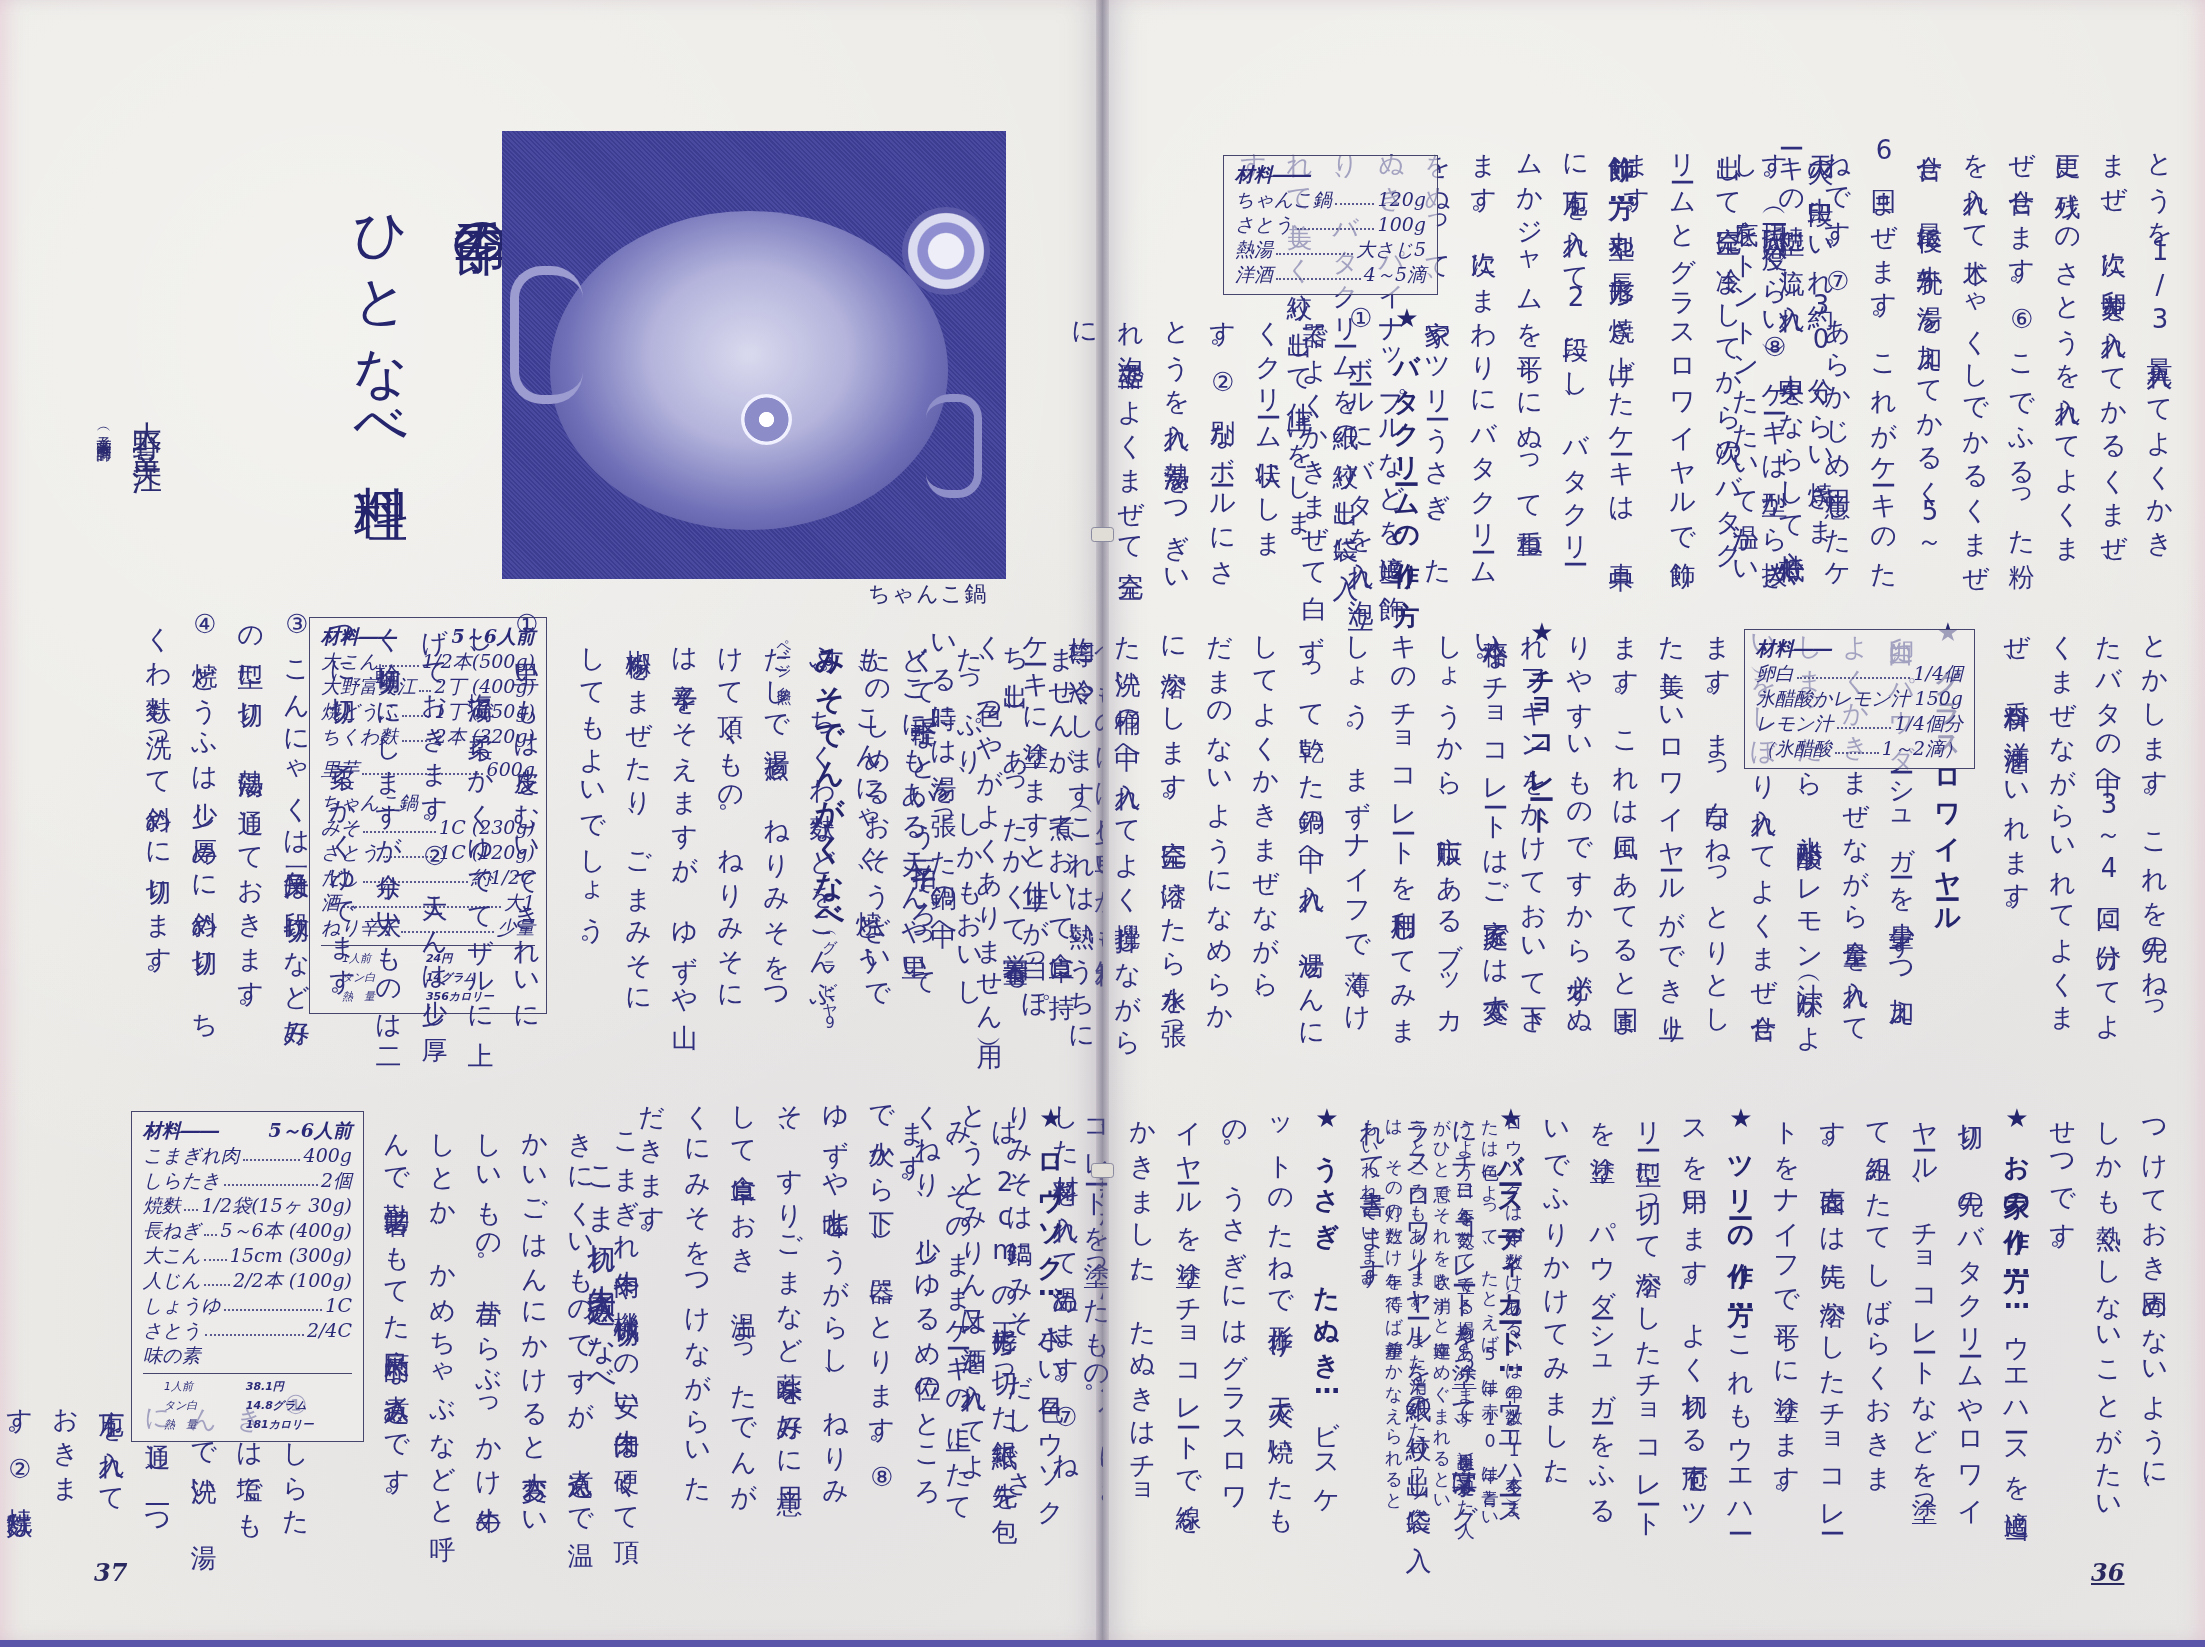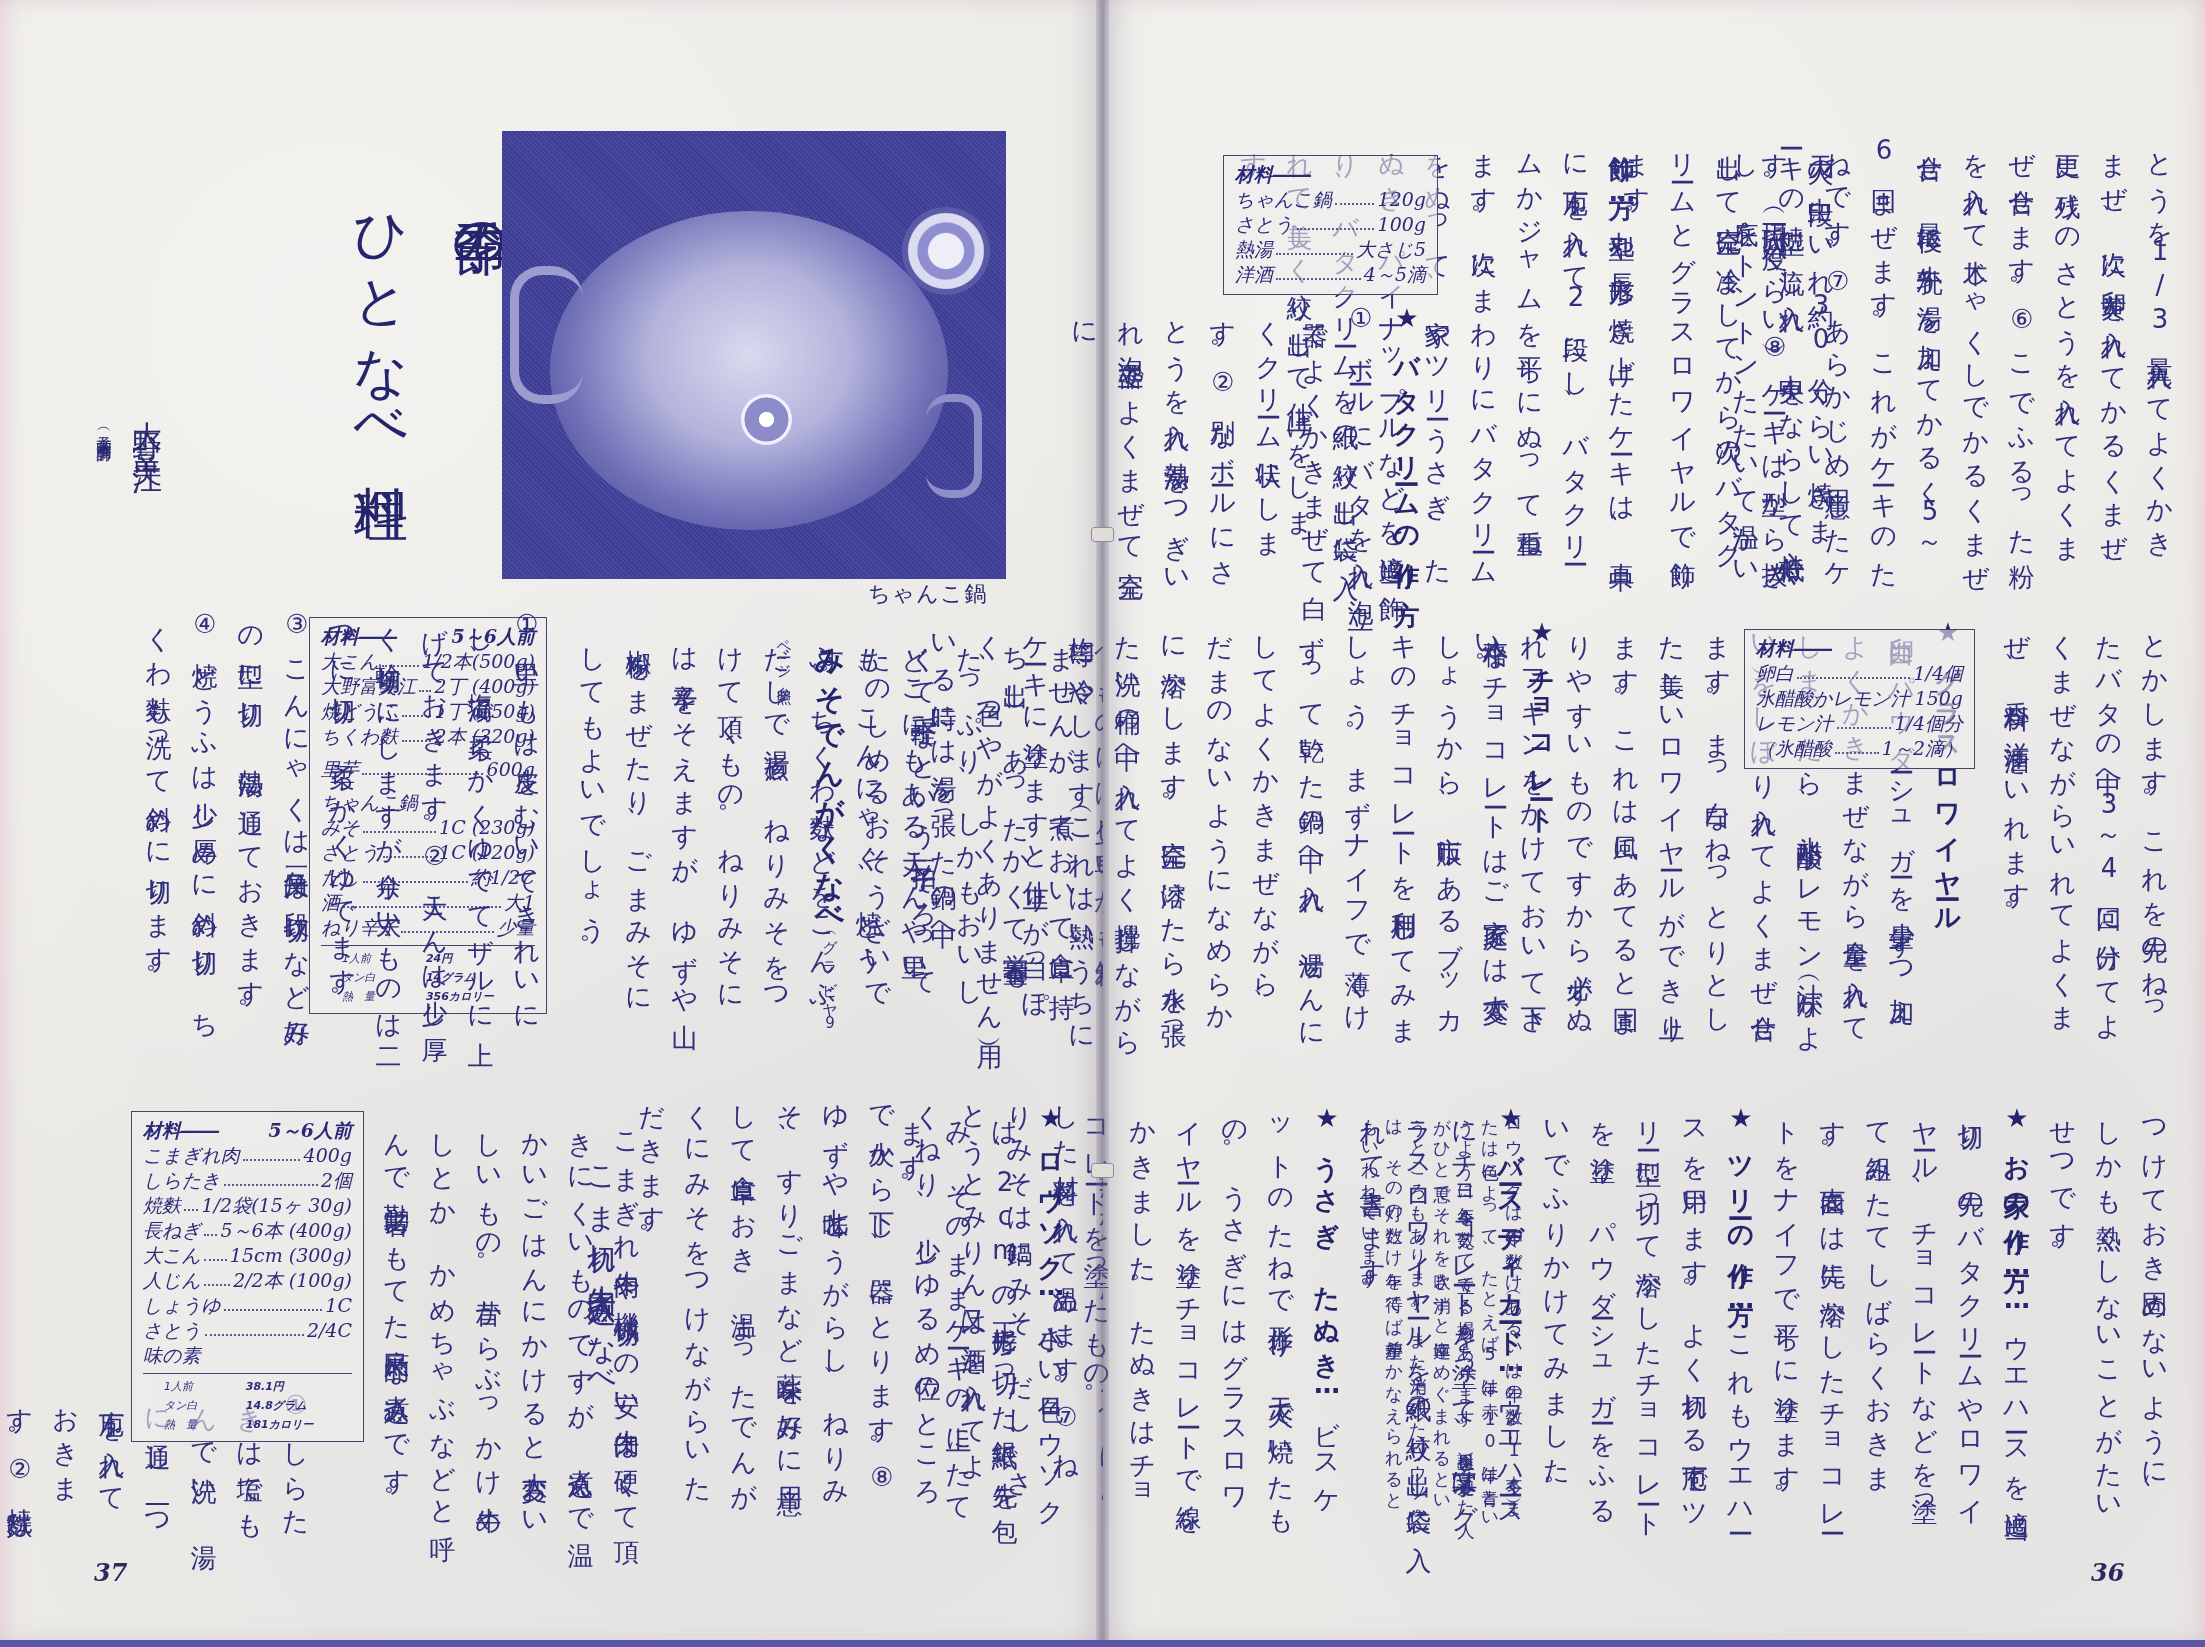--- a/index.html
+++ b/index.html
@@ -317,20 +317,20 @@
     <div class="vcol" style="left:446px; top:1103px; height:430px; width:629px;">
       <span>つけておき固めないように、しかも熱くしないことがたいせつです。</span><br>
       <span class="head">★お家の作り方……</span><span>ウエハースを適当に切り、先のバタクリームやロワイヤール、チョコレートなどを塗って組みたてゝしばらくおきます。表面には先に溶かしたチョコレートをナイフで平らに塗ります。</span><br>
       <span class="head">★ツリーの作り方…</span><span>これもウエハースを用います。よく切れる庖丁でツリー型に切って溶かしたチョコレートを塗り、パウダーシュガーをふるいでふりかけてみました。</span><br>
       <span class="head">★バースディカード…</span><span>ウエハースにチョコレートを塗って、文字はグラスロワイヤールを紙の絞り出し袋に入れて書きます。</span><br>
       <span class="head">★うさぎ　たぬき…</span><span>ビスケットのたねで形作り、天火で焼いたもの。うさぎにはグラスロワイヤールを塗りチョコレートで線をかきました。たぬきはチョコレートを塗ったもの。</span><br>
       <span class="head">★ロウソク…</span><span>小さい色ロウソクは、2cmの正方形に切った銀紙で先を包み、そのままケーキの上にたてます。</span>
     </div>
     <div class="vcol" style="left:88px; top:1107px; height:414px; width:335px; font-size:17.5px; line-height:24px; letter-spacing:1.6px;">ロウソクは年令の数だけ（あるいは年の数より1本多く）または色によって、たとえば5年は赤、10年は青というように年令を数えて立てる場合もあります。誕生日を迎えた人がひと息でそれを吹き消すと幸運にめぐまれるというところもあります。また消え残ったロウソクは、その灯の数だけ年を待てば希望がかなえられるともいわれています。</div>
 
-    <div class="pagenum" style="left:988px; top:1558px;">36</div>
+    <div class="pagenum" style="left:988px; top:1558px;text-decoration:underline;">36</div>
   </div>
 
   <div class="gutter"></div>
   <div class="staple" style="top:527px;"></div>
   <div class="staple" style="top:1163px;"></div>
 </div>
 
 
 </body></html>

